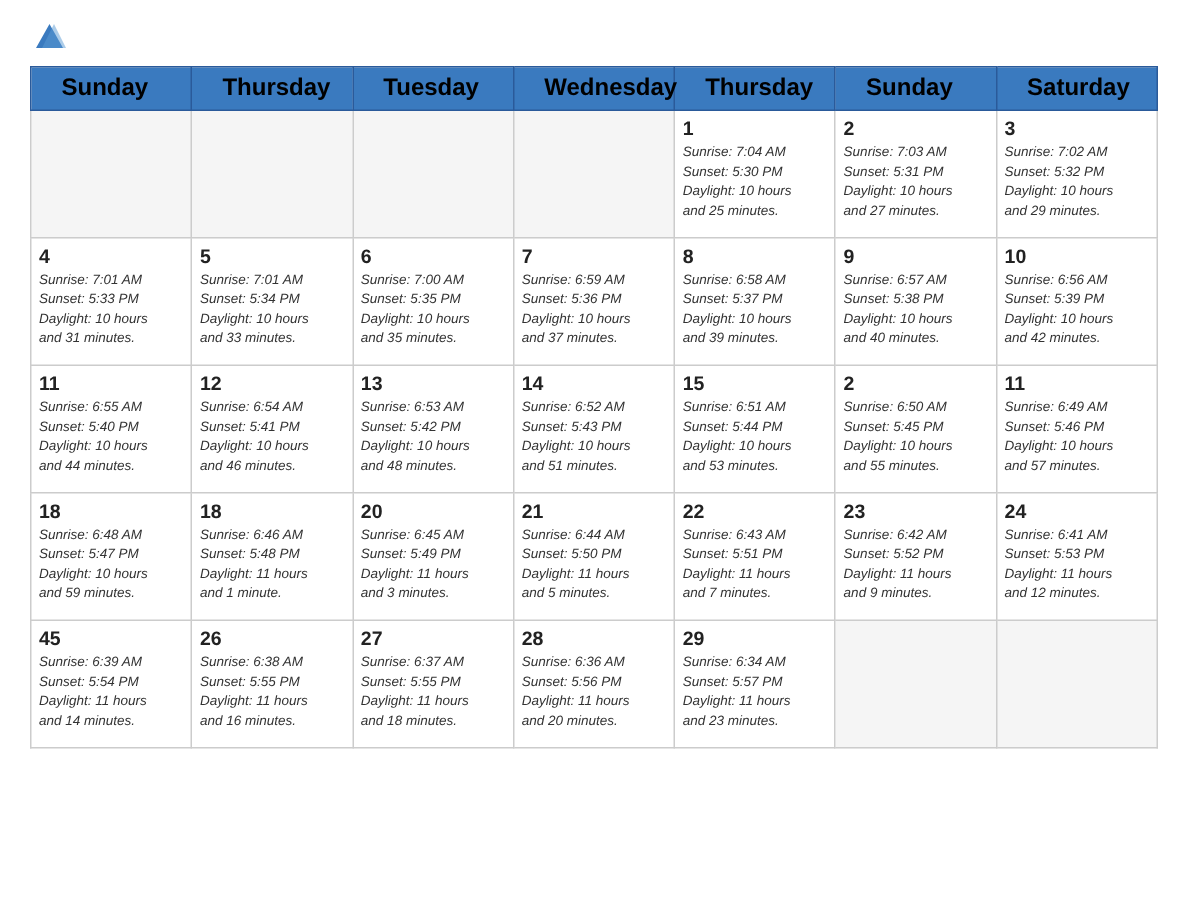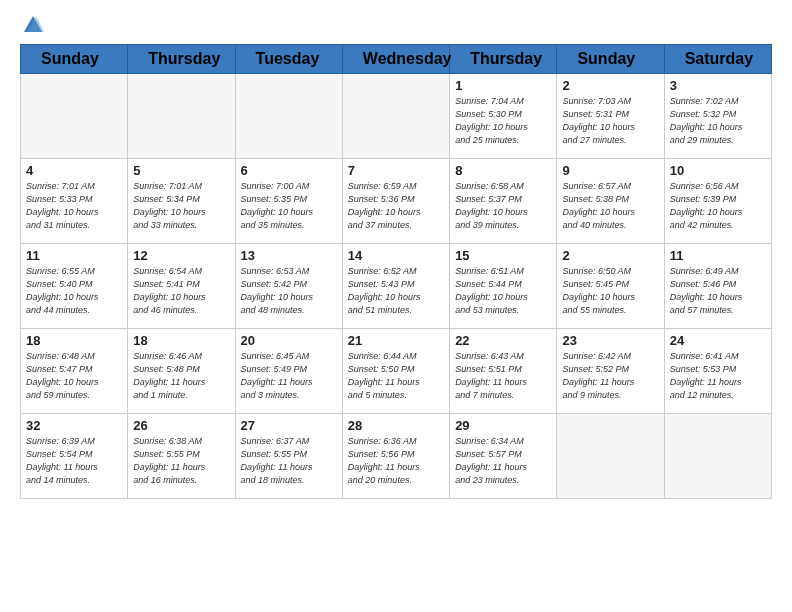--- a/index.html
+++ b/index.html
@@ -222,21 +222,21 @@
           <span class="day-number">23</span>
           <div class="day-info">Sunrise: 6:42 AM<br>Sunset: 5:52 PM<br>Daylight: 11 hours<br>and 9 minutes.</div>
         </td>
         <td>
           <span class="day-number">24</span>
           <div class="day-info">Sunrise: 6:41 AM<br>Sunset: 5:53 PM<br>Daylight: 11 hours<br>and 12 minutes.</div>
         </td>
       </tr>
       <tr>
         <td>
-          <span class="day-number">32</span>
+          <span class="day-number">45</span>
           <div class="day-info">Sunrise: 6:39 AM<br>Sunset: 5:54 PM<br>Daylight: 11 hours<br>and 14 minutes.</div>
         </td>
         <td>
           <span class="day-number">26</span>
           <div class="day-info">Sunrise: 6:38 AM<br>Sunset: 5:55 PM<br>Daylight: 11 hours<br>and 16 minutes.</div>
         </td>
         <td>
           <span class="day-number">27</span>
           <div class="day-info">Sunrise: 6:37 AM<br>Sunset: 5:55 PM<br>Daylight: 11 hours<br>and 18 minutes.</div>
         </td>

